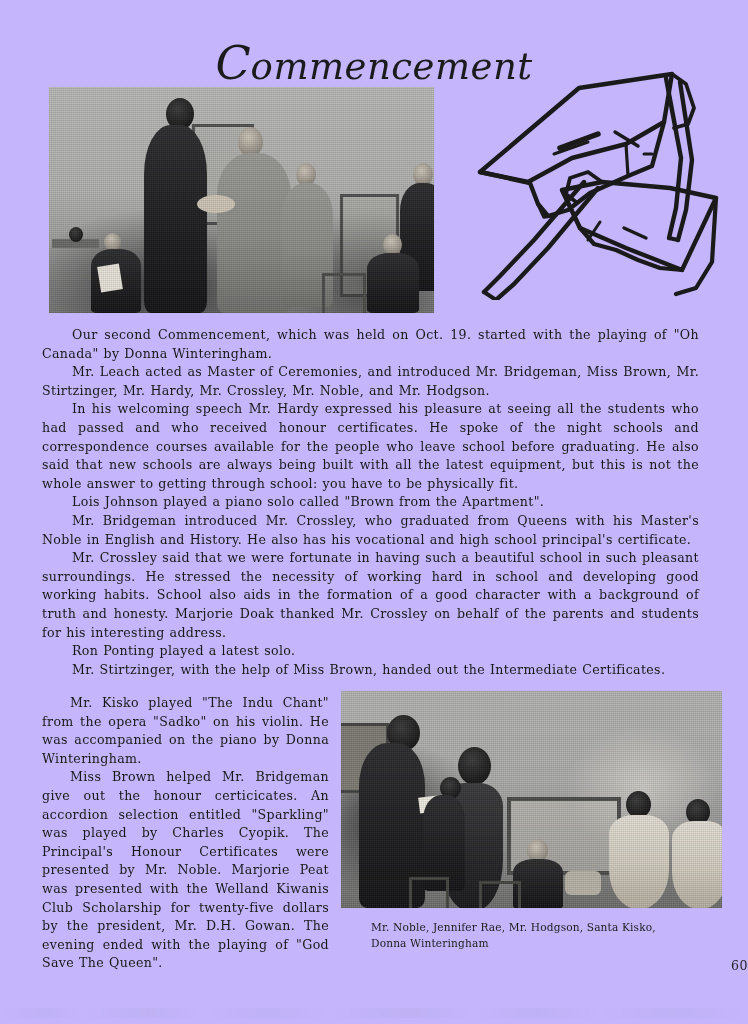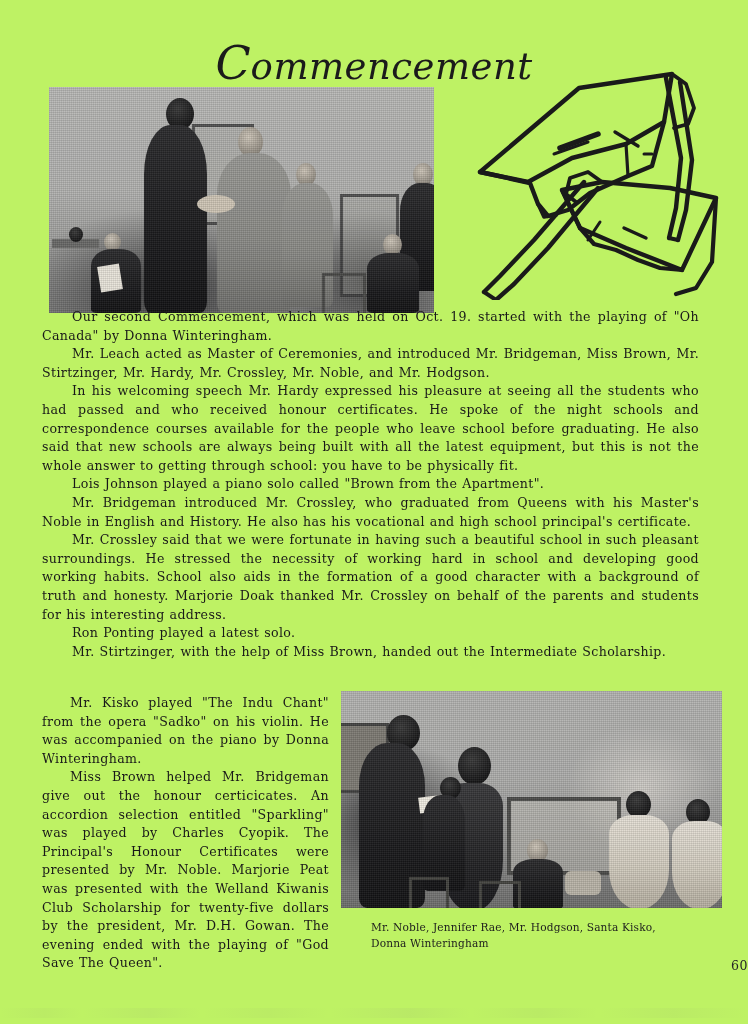--- a/index.html
+++ b/index.html
@@ -9,21 +9,21 @@
   body {
     width: 748px; height: 1024px;
     position: relative;
     overflow: hidden;
     font-family: "DejaVu Serif", "Liberation Serif", serif;
     color: #1a1a1a;
   }
   .page {
     position: absolute;
     inset: 0;
-    background: #bef264;
+    background: #c4b5fd;
   }
 
   
   .title {
     position: absolute;
     left: 0; right: 0;
     top: 36px;
     text-align: center;
     font-family: "DejaVu Serif", "Liberation Serif", serif;
     font-style: italic;
@@ -112,21 +112,21 @@
     position: absolute;
     font-family: "DejaVu Serif", "Liberation Serif", serif;
     font-size: 12.6px;
     line-height: 18.6px;
     color: #191919;
     text-align: justify;
     letter-spacing: .35px;
     word-spacing: .6px;
   }
   #text-block-upper {
-    left: 42px; top: 308px;
+    left: 42px; top: 326px;
     width: 657px;
   }
   #text-block-narrow {
     left: 42px; top: 694px;
     width: 287px;
   }
   .body-col p {
     margin: 0;
     text-indent: 30px;
   }
@@ -254,21 +254,21 @@
   </svg>
 
   <div class="body-col" id="text-block-upper">
     <p>Our second Commencement, which was held on Oct. 19. started with the playing of "Oh Canada" by Donna Winteringham.</p>
     <p>Mr. Leach acted as Master of Ceremonies, and introduced Mr. Bridgeman, Miss Brown, Mr. Stirtzinger, Mr. Hardy, Mr. Crossley, Mr. Noble, and Mr. Hodgson.</p>
     <p>In his welcoming speech Mr. Hardy expressed his pleasure at seeing all the students who had passed and who received honour certificates. He spoke of the night schools and correspondence courses available for the people who leave school before graduating. He also said that new schools are always being built with all the latest equipment, but this is not the whole answer to getting through school: you have to be physically fit.</p>
     <p>Lois Johnson played a piano solo called "Brown from the Apartment".</p>
     <p>Mr. Bridgeman introduced Mr. Crossley, who graduated from Queens with his Master's Noble in English and History. He also has his vocational and high school principal's certificate.</p>
     <p>Mr. Crossley said that we were fortunate in having such a beautiful school in such pleasant surroundings. He stressed the necessity of working hard in school and developing good working habits. School also aids in the formation of a good character with a background of truth and honesty. Marjorie Doak thanked Mr. Crossley on behalf of the parents and students for his interesting address.</p>
     <p>Ron Ponting played a latest solo.</p>
-    <p>Mr. Stirtzinger, with the help of Miss Brown, handed out the Intermediate Scholarship.</p>
+    <p>Mr. Stirtzinger, with the help of Miss Brown, handed out the Intermediate Certificates.</p>
   </div>
 
   <div class="body-col" id="text-block-narrow">
     <p>Mr. Kisko played "The Indu Chant" from the opera "Sadko" on his violin. He was accompanied on the piano by Donna Winteringham.</p>
     <p>Miss Brown helped Mr. Bridgeman give out the honour certicicates. An accordion selection entitled "Sparkling" was played by Charles Cyopik. The Principal's Honour Certificates were presented by Mr. Noble. Marjorie Peat was presented with the Welland Kiwanis Club Scholarship for twenty-five dollars by the president, Mr. D.H. Gowan. The evening ended with the playing of "God Save The Queen".</p>
   </div>
 
   <div class="photo" id="photo-intermediate-certificates">
 
     <div class="fig wall-frame" style="left:-4px; top:32px; width:46px; height:64px; background:#7e7b74;"></div>

